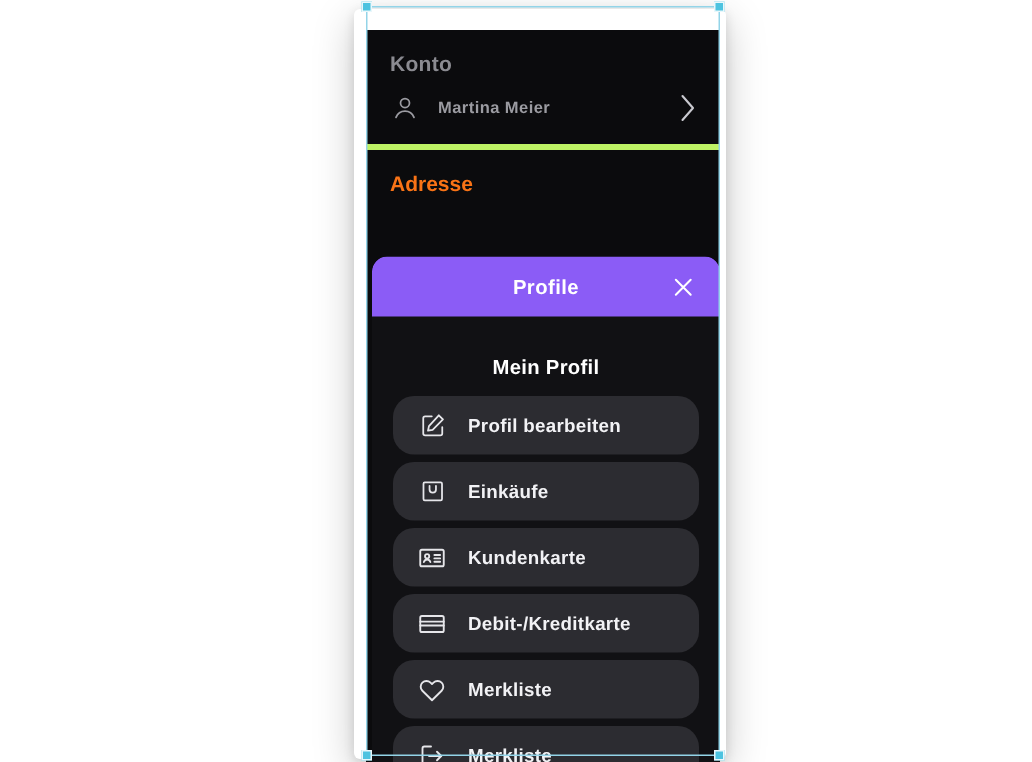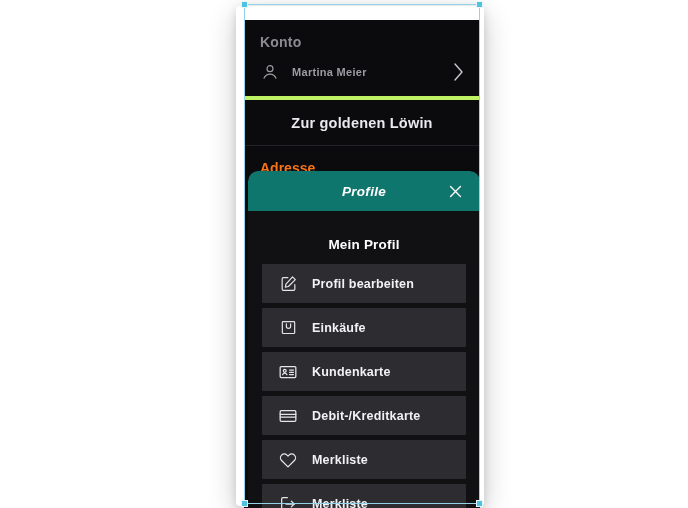--- a/index.html
+++ b/index.html
@@ -120,27 +120,26 @@
     background: #111114;
     border-top-left-radius: 10px;
     border-top-right-radius: 10px;
     overflow: hidden;
     z-index: 20;
   }
 
   #modal-header {
     position: relative;
     height: 40px;
-    background: #0f766e;
+    background: #8b5cf6;
     display: flex;
     align-items: center;
     justify-content: center;
     border-top-left-radius: 10px;
     border-top-right-radius: 10px;
-    font-style: italic;
   }
   #modal-header .m-title {
     color: #ffffff;
     font-size: 13.5px;
     font-weight: 700;
     letter-spacing: 0.3px;
   }
   #close-btn {
     position: absolute;
     right: 14px;
@@ -172,21 +171,21 @@
   }
 
   .menu-item {
     display: flex;
     align-items: center;
     gap: 14px;
     height: 39px;
     margin-bottom: 5px;
     padding-left: 16px;
     background: #2c2c31;
-    border-radius: 1px;
+    border-radius: 14px;
     cursor: pointer;
   }
   .menu-item .mi-icon {
     width: 20px;
     height: 20px;
     display: flex;
     align-items: center;
     justify-content: center;
     flex: 0 0 20px;
   }
@@ -220,21 +219,20 @@
           </svg>
         </span>
         <span class="u-name">Martina Meier</span>
         <span class="u-chev">
           <svg width="16" height="24" viewBox="0 0 16 24" fill="none" stroke="#c9c9cf" stroke-width="1.4" stroke-linecap="round" stroke-linejoin="round">
             <path d="M5 4 L12 12 L5 20"></path>
           </svg>
         </span>
       </div>
 
-      <div class="row-link">Zur goldenen Löwin</div>
 
       <div class="addr-title">Adresse</div>
     </div>
 
     <div id="modal">
 
       <div id="modal-header">
         <span class="m-title">Profile</span>
         <button id="close-btn">
           <svg width="17" height="17" viewBox="0 0 24 24" fill="none" stroke="#ffffff" stroke-width="1.9" stroke-linecap="round">

